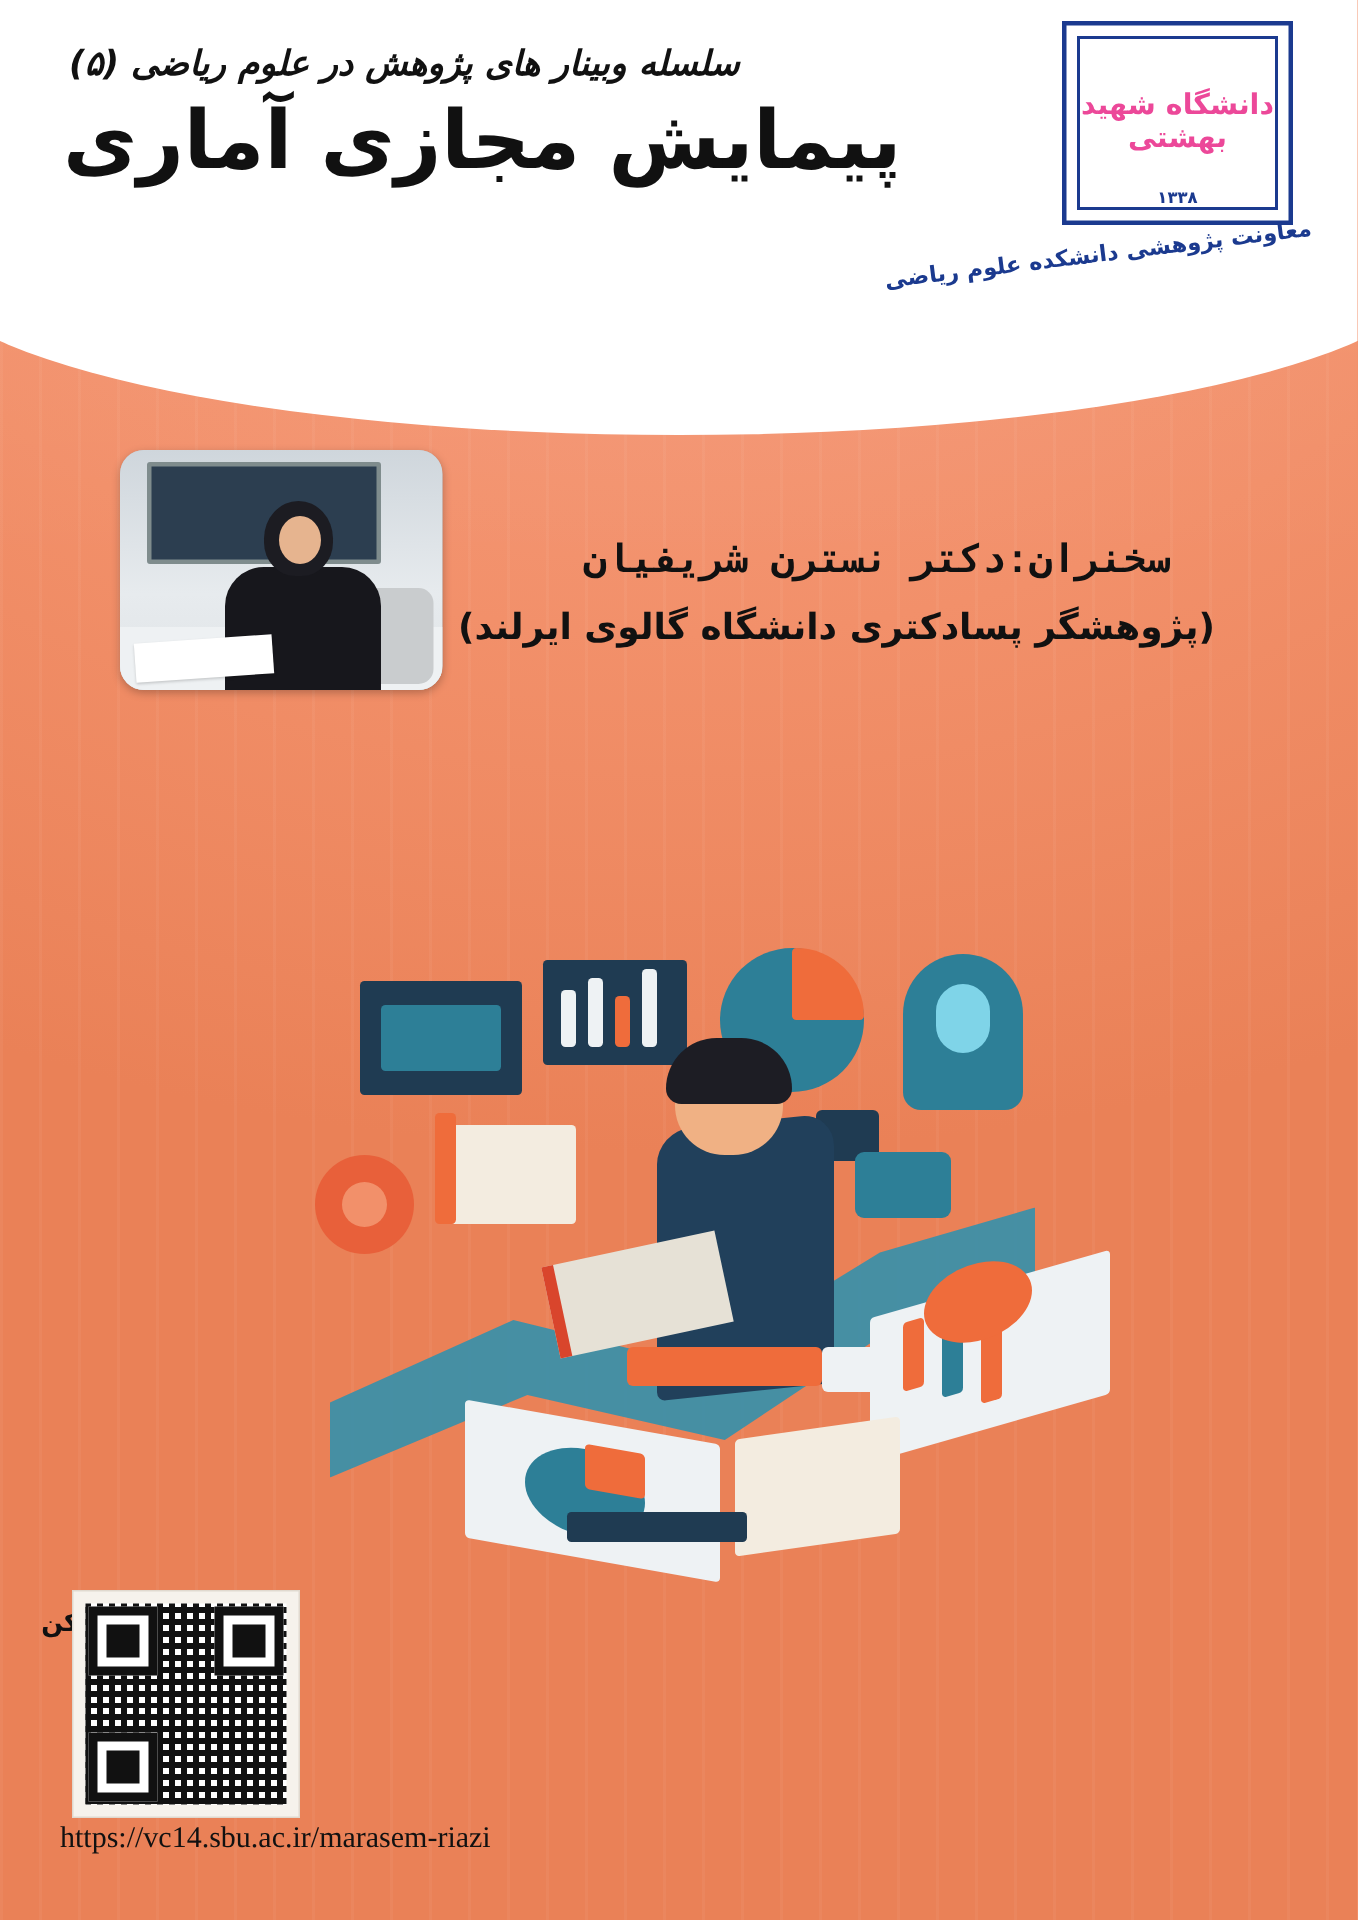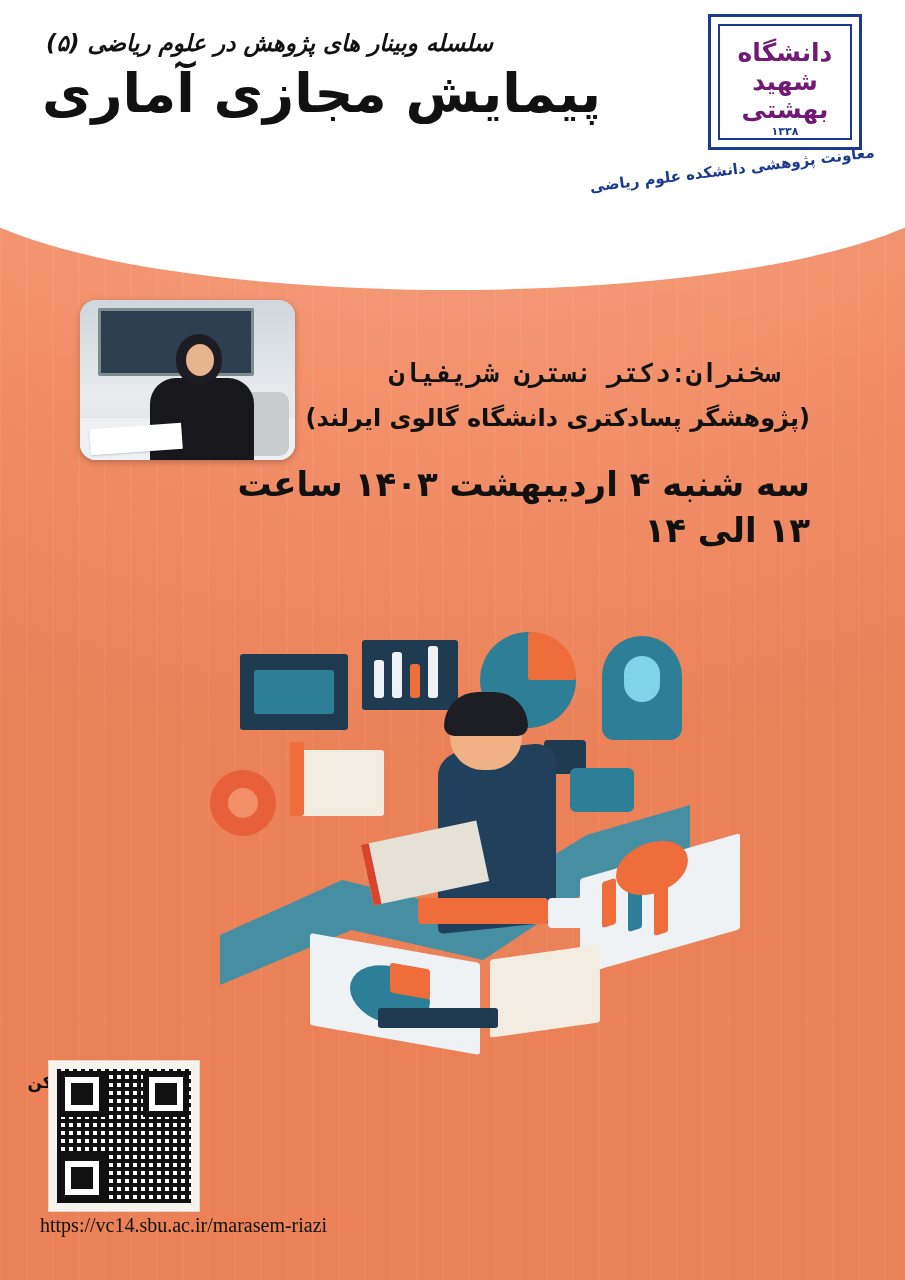--- a/index.html
+++ b/index.html
@@ -36,21 +36,21 @@
     position:relative;
     background:#fff;
   }
   .logo-box .inner{
     position:absolute;inset:7px;
     border:2px solid #1b3a8f;
   }
   .logo-script{
     position:absolute;inset:0;
     display:flex;align-items:center;justify-content:center;
-    color:#701a75;font-size:25px;font-weight:bold;line-height:1.15;
+    color:#ec4899;font-size:19px;font-weight:bold;line-height:1.15;
     letter-spacing:1px;
     font-family:"DejaVu Sans","Liberation Sans",sans-serif;
   }
   .logo-year{
     position:absolute;bottom:9px;left:0;right:0;text-align:center;
     color:#1b3a8f;font-size:11px;font-weight:bold;
   }
   .logo-caption{
     margin-top:4px;color:#1b3a8f;font-size:15px;font-weight:bold;
     transform:rotate(-7deg);
@@ -180,21 +180,20 @@
     <div class="desk"></div>
     <div class="chair"></div>
     <div class="person-body"></div>
     <div class="person-head"></div>
     <div class="person-face"></div>
     <div class="paper"></div>
   </div>
 
   <div class="txt speaker">سخنران:دکتر نسترن شریفیان</div>
   <div class="txt affil">(پژوهشگر پسادکتری دانشگاه گالوی ایرلند)</div>
-  <div class="txt datetime">سه شنبه ۴ اردیبهشت ۱۴۰۳ ساعت ۱۳ الی ۱۴</div>
 
   <div class="illus">
     <div class="road"></div>
 
     <div class="panel p-dark" style="left:90px;top:24px;width:108px;height:76px;"></div>
     <div class="panel p-teal" style="left:104px;top:40px;width:80px;height:44px;"></div>
     <div class="panel p-dark" style="left:212px;top:10px;width:96px;height:70px;"></div>
     <div class="panel p-white" style="left:224px;top:30px;width:10px;height:38px;"></div>
     <div class="panel p-white" style="left:242px;top:22px;width:10px;height:46px;"></div>
     <div class="panel p-orange" style="left:260px;top:34px;width:10px;height:34px;"></div>

